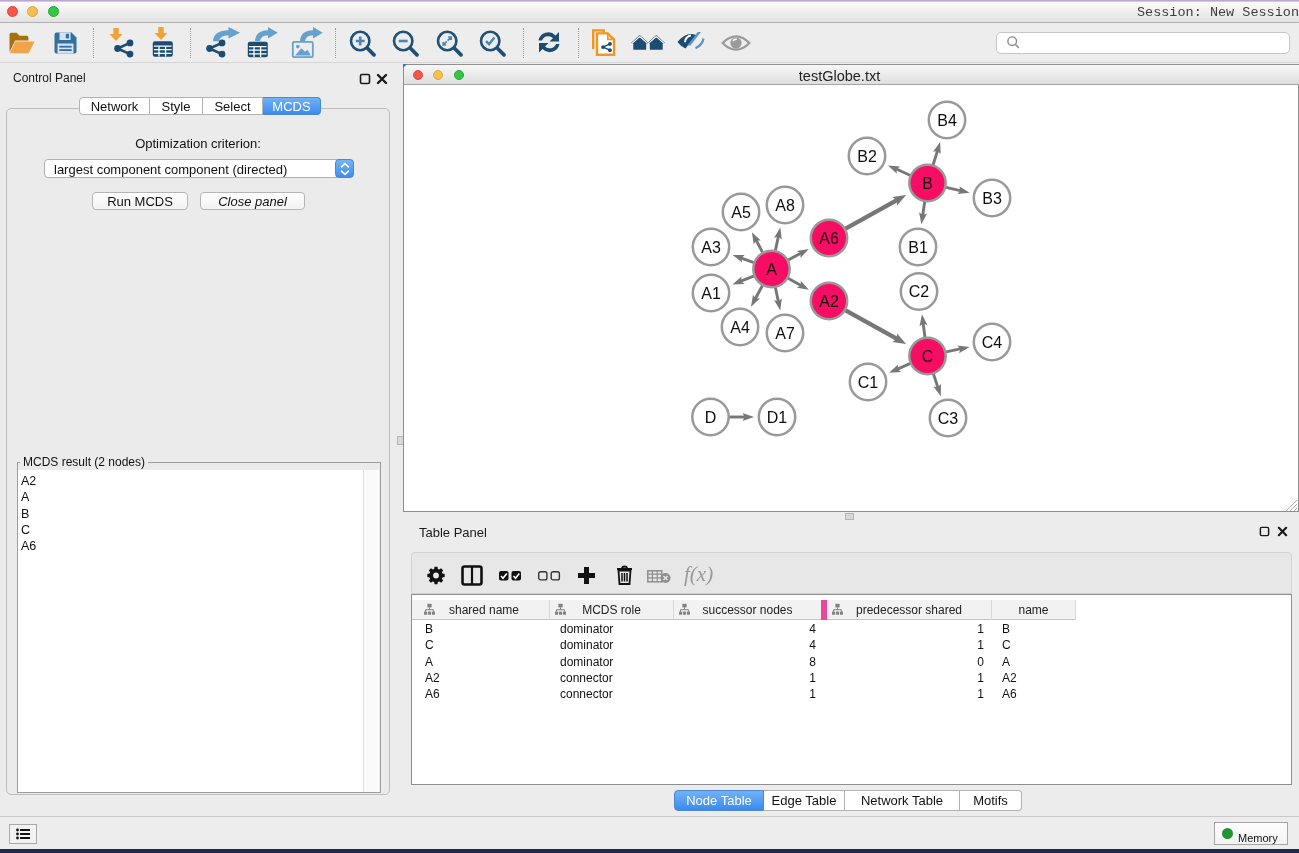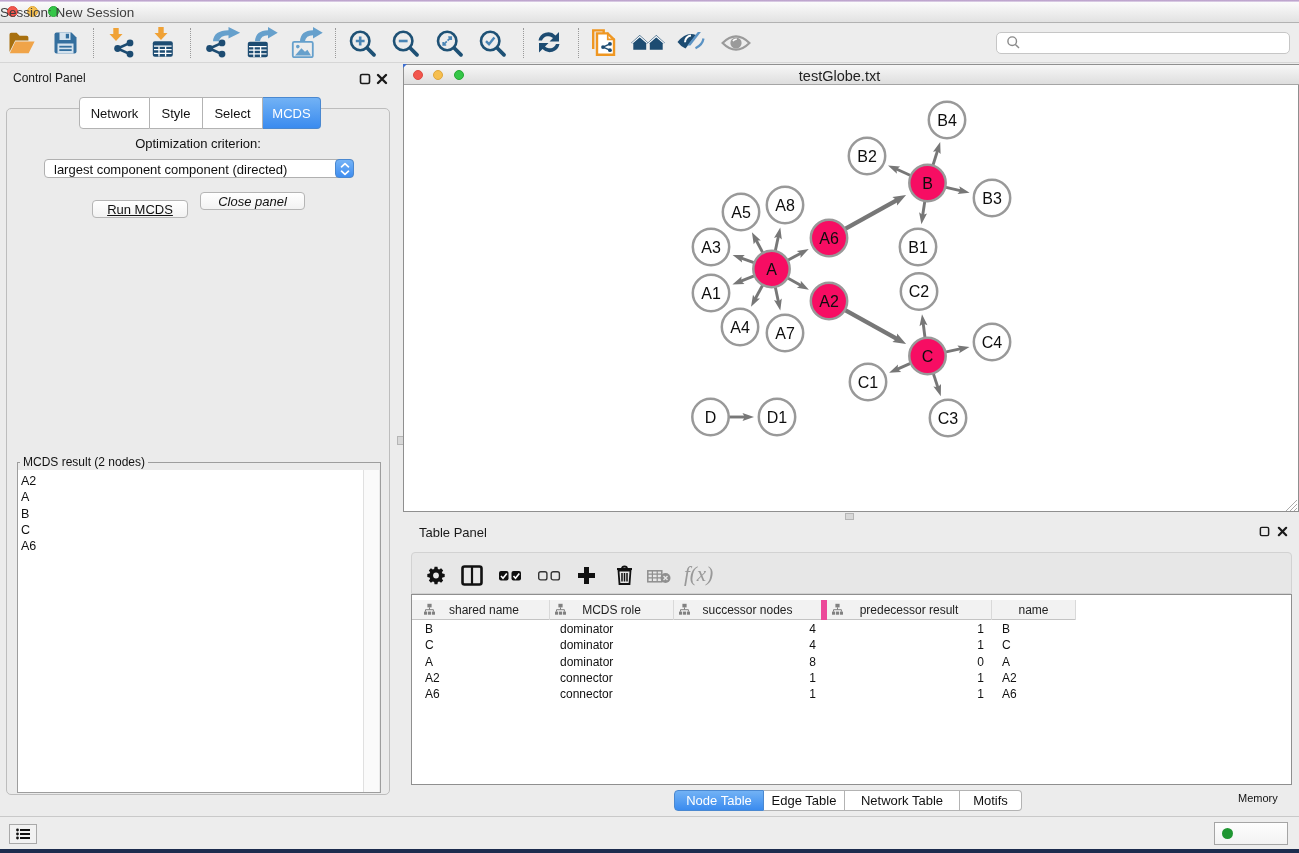--- a/index.html
+++ b/index.html
@@ -1,37 +1,37 @@
 <!DOCTYPE html>
 <html><head><meta charset="utf-8"><style>
 * { margin:0; padding:0; box-sizing:border-box; }
 body { width:1299px; height:853px; overflow:hidden; position:relative;
   font-family:"Liberation Sans", sans-serif; background:#ececec; }
 .abs { position:absolute; }
 .tl { border-radius:50%; position:absolute; }
 .sep { position:absolute; top:28px; height:30px; width:0;
   border-left:1px dotted #9a9a9a; }
 .icon { position:absolute; }
-.tabseg { position:absolute; display:flex; height:32px; }
+.tabseg { position:absolute; display:flex; height:18px; }
 .tabseg div { border:1px solid #b3b3b3; border-left:none; background:#fff;
   font-size:13px; color:#111; display:flex; align-items:center; justify-content:center; }
 .tabseg div:first-child { border-left:1px solid #b3b3b3; border-radius:4px 0 0 4px; }
 .tabseg div:last-child { border-radius:0 4px 4px 0; }
 .tabseg div.sel { background:linear-gradient(#72b2f5,#3a8bef); color:#fff; border-color:#4a88d0; }
 .btn { position:absolute; background:linear-gradient(#ffffff,#f2f2f2); border:1px solid #b5b5b5;
   border-radius:4px; font-size:13px; color:#111; display:flex; align-items:center; justify-content:center; }
 </style></head>
 <body>
 
 <div class="abs" style="left:0;top:0;width:1299px;height:2px;background:linear-gradient(#b294c4,#e3d9ec);"></div>
 <div class="abs" style="left:0;top:2px;width:1299px;height:21px;background:linear-gradient(#fbfbfb,#e2e2e2);border-bottom:1px solid #b2b2b2;"></div>
 <div class="tl" style="left:7px;top:6px;width:11px;height:11px;background:#f2564d;border:1px solid #dd4a41;"></div>
 <div class="tl" style="left:27px;top:6px;width:11px;height:11px;background:#f6bf4f;border:1px solid #dfa73b;"></div>
 <div class="tl" style="left:48px;top:6px;width:11px;height:11px;background:#35c648;border:1px solid #25a834;"></div>
-<div class="abs" style="left:0;top:5px;width:1299px;text-align:left;font-size:13.5px;color:#3e3e3e;">Session: New Session</div>
+<div class="abs" style="left:0;top:5px;width:1299px;text-align:right;font-size:13.5px;color:#3e3e3e;font-family:Liberation Mono, monospace;">Session: New Session</div>
 
 <div class="abs" style="left:0;top:24px;width:1299px;height:39px;background:#ededed;border-bottom:1px solid #d6d6d6;"></div>
 <div class="sep" style="left:93px;"></div>
 <div class="sep" style="left:190px;"></div>
 <div class="sep" style="left:335px;"></div>
 <div class="sep" style="left:523px;"></div>
 <div class="sep" style="left:578px;"></div>
 <svg class="icon" style="left:8px;top:32px;" width="28" height="22" viewBox="0 0 28 22">
     <path d="M1.5 20 L1.5 2.5 Q1.5 0.8 3.2 0.8 L8.6 0.8 L11.6 3.8 L18.6 3.8 Q20.4 3.8 20.4 5.6 L20.4 8.6 L7.2 8.6 Z" fill="#a8700f"></path>
     <path d="M1.8 21.2 L7.4 9.6 L26.6 9.6 L20.6 21.2 Z" fill="#f0a449"></path>
@@ -179,21 +179,21 @@
 <div class="abs" style="left:0;top:136px;width:396px;text-align:center;font-size:13px;color:#111;">Optimization criterion:</div>
 
 <div class="abs" style="left:44px;top:159px;width:310px;height:19px;background:#fff;border:1px solid #b0b0b0;border-radius:4px;"></div>
 <div class="abs" style="left:54px;top:162px;font-size:13px;color:#111;">largest component component (directed)</div>
 <div class="abs" style="left:335px;top:159px;width:19px;height:19px;background:linear-gradient(#74b3f6,#3f8df0);border:1px solid #4a88d0;border-radius:4px;"></div>
 <svg class="icon" style="left:339px;top:162px;" width="12" height="14" viewBox="0 0 12 14">
  <path d="M2.5 4.8 L6 1.6 L9.5 4.8" fill="none" stroke="#fff" stroke-width="1.7" stroke-linejoin="round" stroke-linecap="round"></path>
  <path d="M2.5 9.2 L6 12.4 L9.5 9.2" fill="none" stroke="#fff" stroke-width="1.7" stroke-linejoin="round" stroke-linecap="round"></path>
 </svg>
 
-<div class="btn" style="left:92px;top:200px;width:96px;height:18px;text-decoration:underline;">Run MCDS</div>
+<div class="btn" style="left:92px;top:192px;width:96px;height:18px;">Run MCDS</div>
 <div class="btn" style="left:200px;top:192px;width:105px;height:18px;font-style:italic;">Close panel</div>
 
 <fieldset style="position:absolute;left:17px;top:455px;width:364px;height:338px;border:1px solid #9d9d9d;border-radius:0;">
  <legend style="font-size:12px;color:#111;padding:0 3px;margin-left:2px;">MCDS result (2 nodes)</legend>
 </fieldset>
 <div class="abs" style="left:18px;top:470px;width:345px;height:322px;background:#fff;"></div>
 <div class="abs" style="left:363px;top:470px;width:16px;height:322px;background:#fafafa;border-left:1px solid #e0e0e0;"></div>
 <div class="abs" style="left:21px;top:473px;font-size:12.5px;color:#111;line-height:16.3px;">A2<br>A<br>B<br>C<br>A6</div>
 
 <div class="abs" style="left:397px;top:436px;width:7px;height:9px;background:#d8d8d8;border:1px solid #b5b5b5;"></div>
@@ -365,21 +365,21 @@
       <path d="M5.5 4.4 L5.5 6.7 M1.5 8.6 L1.5 6.7 L9.4 6.7 L9.4 8.6" fill="none" stroke="#818181" stroke-width="1"></path>
     </svg></div>
 <div class="abs" style="left:674px;top:600px;width:153px;height:20px;border-right:6px solid #ec4899;font-size:12px;color:#222;display:flex;align-items:center;justify-content:center;">successor nodes</div>
 <div class="abs" style="left:679px;top:602px;"><svg width="11" height="13" viewBox="0 0 11 13">
       <rect x="3.4" y="0.8" width="4.2" height="3.6" fill="#818181"></rect>
       <rect x="0" y="8.6" width="3.1" height="3.1" fill="#818181"></rect>
       <rect x="3.95" y="8.6" width="3.1" height="3.1" fill="#818181"></rect>
       <rect x="7.9" y="8.6" width="3.1" height="3.1" fill="#818181"></rect>
       <path d="M5.5 4.4 L5.5 6.7 M1.5 8.6 L1.5 6.7 L9.4 6.7 L9.4 8.6" fill="none" stroke="#818181" stroke-width="1"></path>
     </svg></div>
-<div class="abs" style="left:827px;top:600px;width:165px;height:20px;border-right:1px solid #d9d9d9;font-size:12px;color:#222;display:flex;align-items:center;justify-content:center;">predecessor result</div>
+<div class="abs" style="left:827px;top:600px;width:165px;height:20px;border-right:1px solid #d9d9d9;font-size:12px;color:#222;display:flex;align-items:center;justify-content:center;">predecessor shared</div>
 <div class="abs" style="left:832px;top:602px;"><svg width="11" height="13" viewBox="0 0 11 13">
       <rect x="3.4" y="0.8" width="4.2" height="3.6" fill="#818181"></rect>
       <rect x="0" y="8.6" width="3.1" height="3.1" fill="#818181"></rect>
       <rect x="3.95" y="8.6" width="3.1" height="3.1" fill="#818181"></rect>
       <rect x="7.9" y="8.6" width="3.1" height="3.1" fill="#818181"></rect>
       <path d="M5.5 4.4 L5.5 6.7 M1.5 8.6 L1.5 6.7 L9.4 6.7 L9.4 8.6" fill="none" stroke="#818181" stroke-width="1"></path>
     </svg></div>
 <div class="abs" style="left:992px;top:600px;width:84px;height:20px;border-right:1px solid #d9d9d9;font-size:12px;color:#222;display:flex;align-items:center;justify-content:center;">name</div>
 <div class="abs" style="left:425px;top:622px;font-size:12px;color:#111;">B</div>
 <div class="abs" style="left:560px;top:622px;font-size:12px;color:#111;">dominator</div>
@@ -419,15 +419,15 @@
 <svg class="icon" style="left:16px;top:828px;" width="14" height="12" viewBox="0 0 14 12">
  <circle cx="1.5" cy="2" r="1.4" fill="#111"></circle>
     <rect x="4" y="1" width="10" height="2" fill="#111"></rect>
  <circle cx="1.5" cy="6" r="1.4" fill="#111"></circle>
     <rect x="4" y="5" width="10" height="2" fill="#111"></rect>
  <circle cx="1.5" cy="10" r="1.4" fill="#111"></circle>
     <rect x="4" y="9" width="10" height="2" fill="#111"></rect>
 </svg>
 <div class="abs" style="left:1214px;top:822px;width:74px;height:23px;background:linear-gradient(#fdfdfd,#f3f3f3);border:1px solid #a5a5a5;"></div>
 <div class="tl" style="left:1222px;top:828px;width:11px;height:11px;background:#1f9632;"></div>
-<div class="abs" style="left:1238px;top:792px;font-size:11px;color:#111;">Memory</div>
+<div class="abs" style="left:1238px;top:832px;font-size:11px;color:#111;">Memory</div>
 
 <div class="abs" style="left:0;top:849px;width:1299px;height:4px;background:#1c2c4e;"></div>
 
 </body></html>

